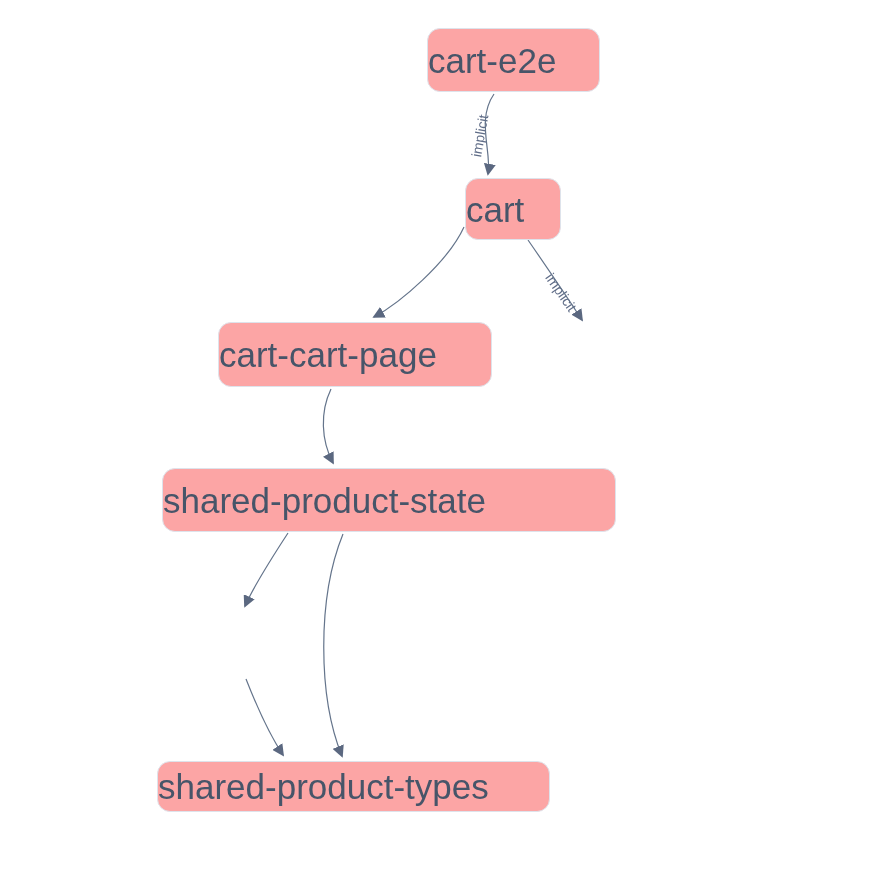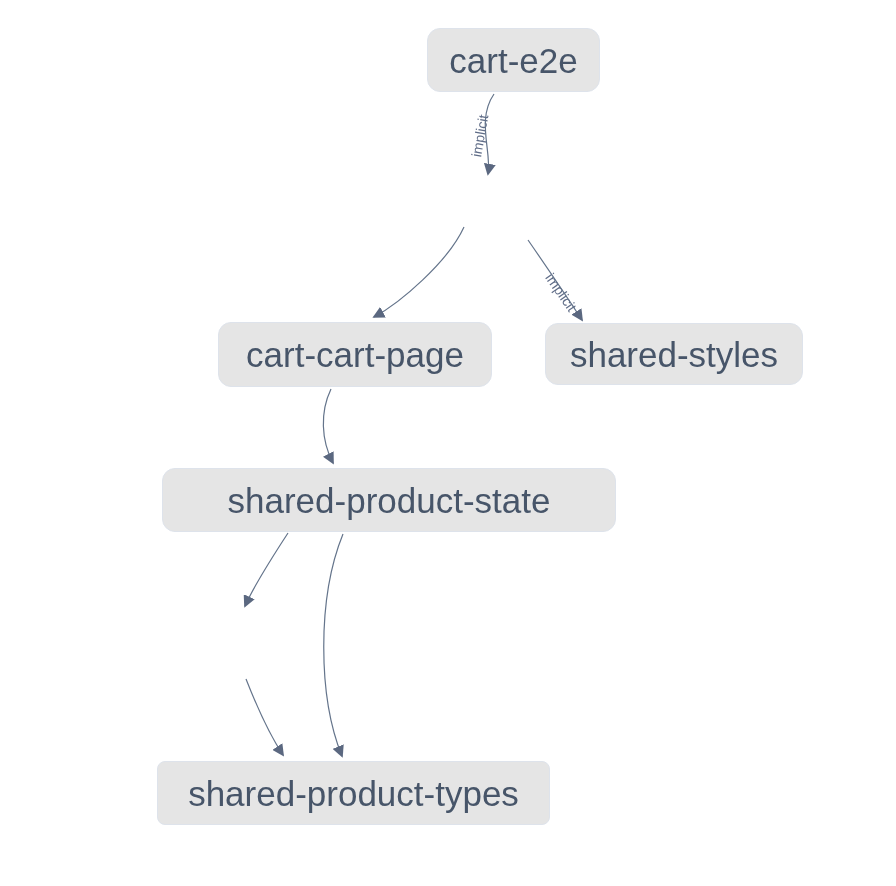--- a/index.html
+++ b/index.html
@@ -33,22 +33,21 @@
     font-family: "Liberation Sans", sans-serif;
     font-size: 14px;
     text-anchor: middle;
     dominant-baseline: middle;
   }
   .node {
     position: absolute;
     z-index: 2;
     display: flex;
     align-items: center;
-    justify-content: center;
-    background: #e5e5e5;
+    background: #fca5a5;
     border: 1px solid #dee3eb;
     border-radius: 13px;
     box-sizing: border-box;
     color: #475569;
     font-size: 35px;
     line-height: 1;
     white-space: nowrap;
     cursor: pointer;
     user-select: none;
   }
@@ -74,31 +73,31 @@
     <path class="edge" d="M331 389 C320 412 321 440 333 463" marker-end="url(#arrow)"></path>
     <path class="edge" d="M288 533 C271 559 254 586 245 606" marker-end="url(#arrow)"></path>
     <path class="edge" d="M343 534 C317 598 318 697 342 756" marker-end="url(#arrow)"></path>
     <path class="edge" d="M246 679 C257 707 269 734 283 755" marker-end="url(#arrow)"></path>
   </svg>
 
   <div class="node" style="left:427px; top:28px;  width:173px; height:64px;">
     <span>cart-e2e</span>
   </div>
 
+  <div class="node" style="left:465px; top:178px; width:96px;  height:62px;">
+    <span>cart</span>
+  </div>
 
   <div class="node" style="left:218px; top:322px; width:274px; height:65px;">
     <span>cart-cart-page</span>
   </div>
 
-  <div class="node" style="left:545px; top:323px; width:258px; height:62px;">
-    <span>shared-styles</span>
-  </div>
 
   <div class="node" style="left:162px; top:468px; width:454px; height:64px;">
     <span>shared-product-state</span>
   </div>
 
 
-  <div class="node" style="left:157px; top:761px; width:393px; height:64px;border-radius:8px;">
+  <div class="node" style="left:157px; top:761px; width:393px; height:51px;">
     <span>shared-product-types</span>
   </div>
 
 </div>
 
 </body></html>

